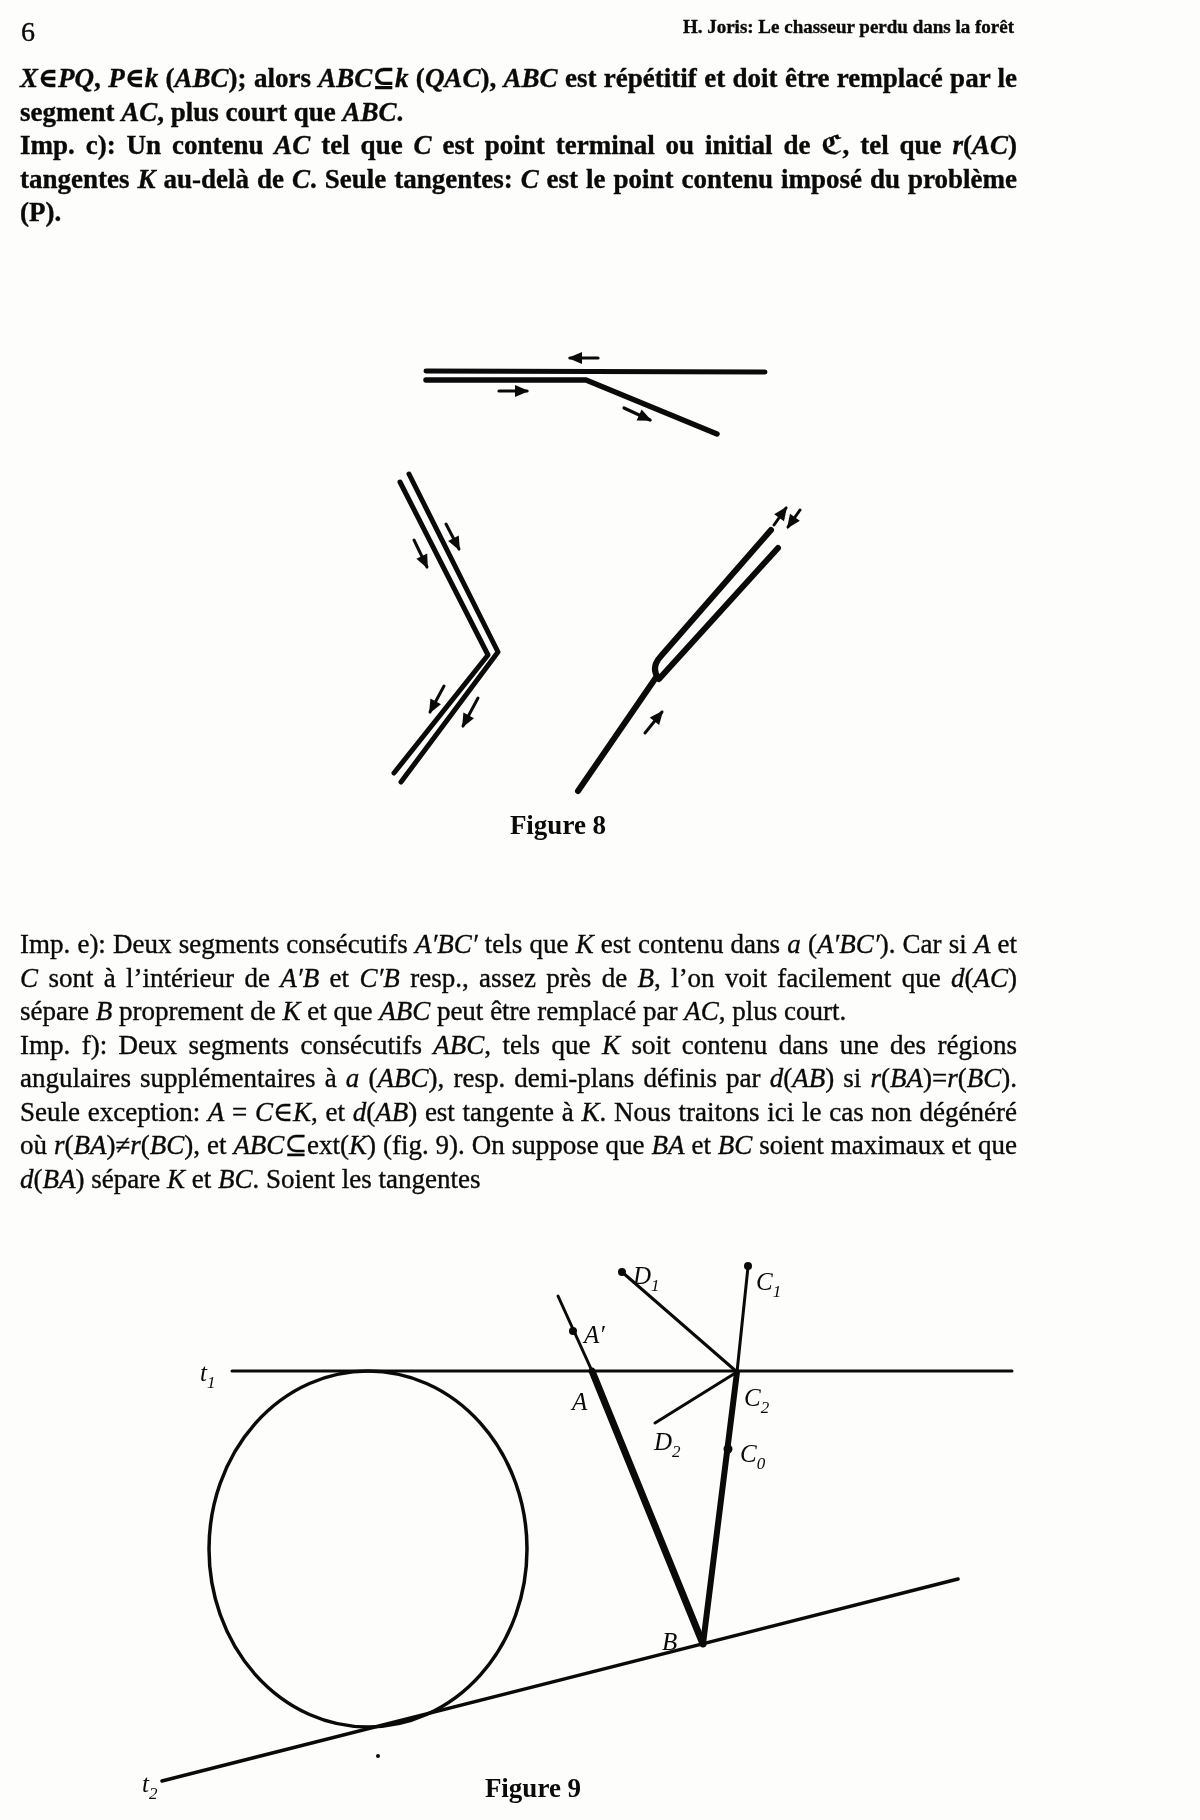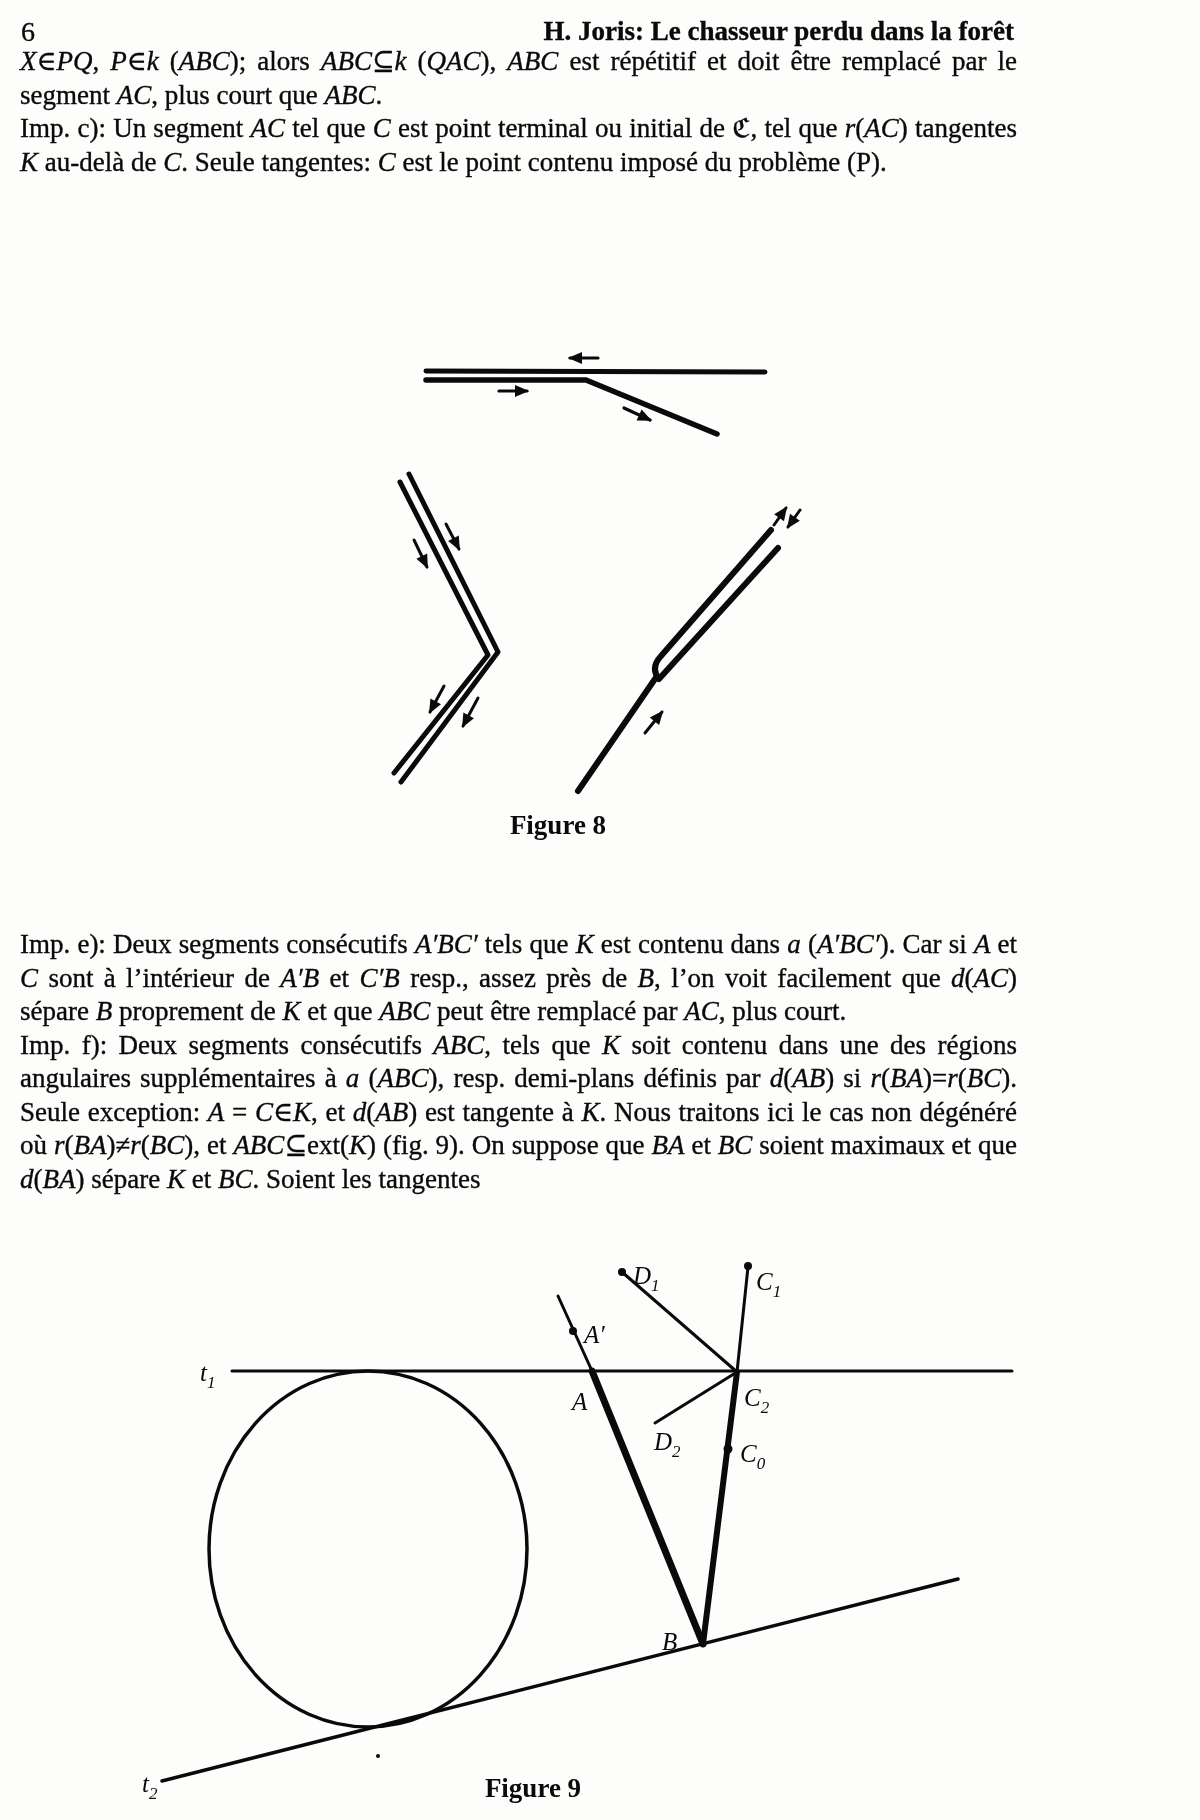--- a/index.html
+++ b/index.html
@@ -3,40 +3,40 @@
 <meta charset="utf-8">
 <style>
   html,body{margin:0;padding:0;background:#e8e8e8;}
   .page{
     position:relative;width:1200px;height:1820px;background:#fdfdfc;color:#0a0a0a;
     font-family:"Liberation Serif","DejaVu Serif",serif;
     -webkit-text-stroke:0.35px currentColor;
     overflow:hidden;margin:0 auto;
   }
   .pagenum{position:absolute;left:21px;top:16px;font-size:28px;}
-  .runhead{position:absolute;right:186px;top:16px;font-size:27px;font-weight:700;}
+  .runhead{position:absolute;right:186px;top:16px;font-size:19px;font-weight:700;}
   .textcol{position:absolute;left:20px;width:997px;font-size:27px;line-height:33.5px;}
   .textcol p{margin:0;text-align:justify;}
   .frak{font-family:"DejaVu Sans","DejaVu Serif",serif;font-size:0.96em;}
   svg{position:absolute;left:0;top:0;}
   .figline{stroke:#0a0a0a;fill:none;stroke-linecap:round;stroke-linejoin:round;}
   .figlabel{font-family:"Liberation Serif","DejaVu Serif",serif;font-style:italic;font-size:25px;fill:#0a0a0a;}
   .figcaption{font-family:"Liberation Serif","DejaVu Serif",serif;font-weight:700;font-size:27px;fill:#0a0a0a;}
 </style>
 </head>
 <body>
 
 <div class="page">
 
   <div class="pagenum">6</div>
   <div class="runhead">H. Joris: Le chasseur perdu dans la forêt</div>
 
-  <div class="textcol" style="top:45px;">
+  <div class="textcol" style="top:62px;font-weight:bold;">
     <p><i>X</i><span>∈</span><i>PQ</i><span>, </span><i>P</i><span>∈</span><i>k</i><span> (</span><i>ABC</i><span>); alors </span><i>ABC</i><span>⊆</span><i>k</i><span> (</span><i>QAC</i><span>), </span><i>ABC</i><span> est répétitif et doit être remplacé par le segment </span><i>AC</i><span>, plus court que </span><i>ABC</i><span>.</span></p>
-    <p><span>Imp. c): Un segment </span><i>AC</i><span> tel que </span><i>C</i><span> est point terminal ou initial de <span class="frak">ℭ</span>, tel que </span><i>r</i><span>(</span><i>AC</i><span>) tangentes </span><i>K</i><span> au-delà de </span><i>C</i><span>. Seule tangentes: </span><i>C</i><span> est le point contenu imposé du problème (P).</span></p>
+    <p><span>Imp. c): Un contenu </span><i>AC</i><span> tel que </span><i>C</i><span> est point terminal ou initial de <span class="frak">ℭ</span>, tel que </span><i>r</i><span>(</span><i>AC</i><span>) tangentes </span><i>K</i><span> au-delà de </span><i>C</i><span>. Seule tangentes: </span><i>C</i><span> est le point contenu imposé du problème (P).</span></p>
   </div>
 
   <svg width="1200" height="1820" viewBox="0 0 1200 1820">
     <defs>
       <marker id="arr" markerWidth="20" markerHeight="18" refX="13" refY="8" orient="auto" markerUnits="userSpaceOnUse">
         <path d="M1,2 L15,8 L1,14 z" fill="#0a0a0a"></path>
       </marker>
     </defs>
     <g>
       <path class="figline" stroke-width="5" d="M426,371 L765,372"></path>

